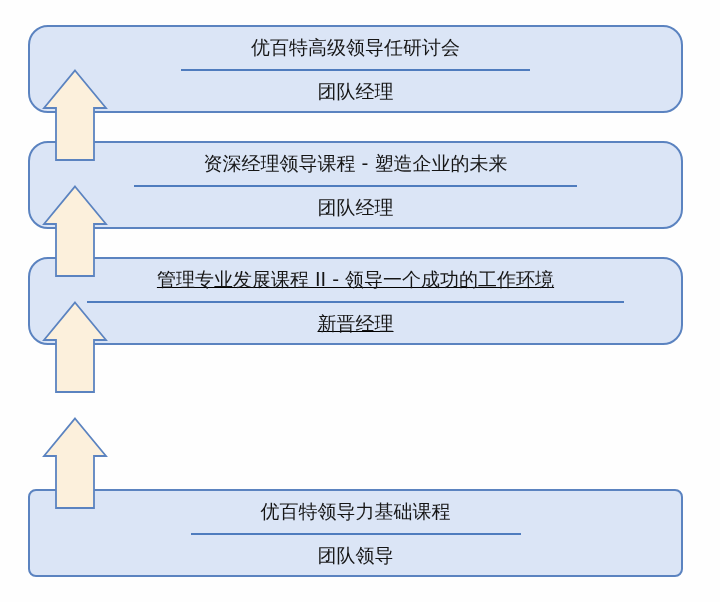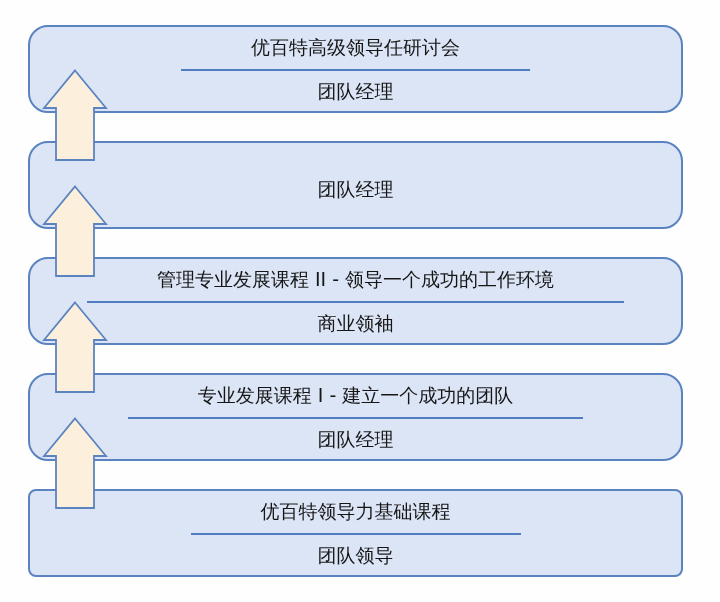--- a/index.html
+++ b/index.html
@@ -25,21 +25,21 @@
     border: 2px solid #5b83c0;
     border-radius: 20px;
     display: flex;
     flex-direction: column;
     align-items: center;
     justify-content: center;
     z-index: 1;
   }
   .l1 { top: 25px; }
   .l2 { top: 141px; }
-  .l3 { top: 257px; }
+  .l3 { top: 257px; text-decoration: underline; }
   .l4 { top: 373px; }
   .l5 { top: 489px; border-radius: 8px; }
   .level-title {
     font-size: 19px;
     line-height: 1.3;
     color: #161616;
     text-align: center;
     white-space: nowrap;
     padding: 0 70px 9px 70px;
     border-bottom: 2px solid #4f7cbe;
@@ -68,32 +68,29 @@
 <body>
 
 <div class="canvas">
 
   <div class="level l1">
     <div class="level-title">优百特高级领导任研讨会</div>
     <div class="level-subtitle">团队经理</div>
   </div>
 
   <div class="level l2">
+    <div class="level-title">资深经理领导课程 - 塑造企业的未来</div>
     <div class="level-subtitle">团队经理</div>
   </div>
 
   <div class="level l3">
     <div class="level-title">管理专业发展课程 II - 领导一个成功的工作环境</div>
-    <div class="level-subtitle">商业领袖</div>
+    <div class="level-subtitle">新晋经理</div>
   </div>
 
-  <div class="level l4">
-    <div class="level-title">专业发展课程 I - 建立一个成功的团队</div>
-    <div class="level-subtitle">团队经理</div>
-  </div>
 
   <div class="level l5">
     <div class="level-title">优百特领导力基础课程</div>
     <div class="level-subtitle">团队领导</div>
   </div>
 
   <div class="up-arrow a1">
     <svg viewBox="0 0 66 93" xmlns="http://www.w3.org/2000/svg" aria-hidden="true">
       <polygon points="33,1.5 64,39 52,39 52,91 14,91 14,39 2,39" fill="#fcf0dc" stroke="#5b83c0" stroke-width="1.8" stroke-linejoin="miter"></polygon>
     </svg>

